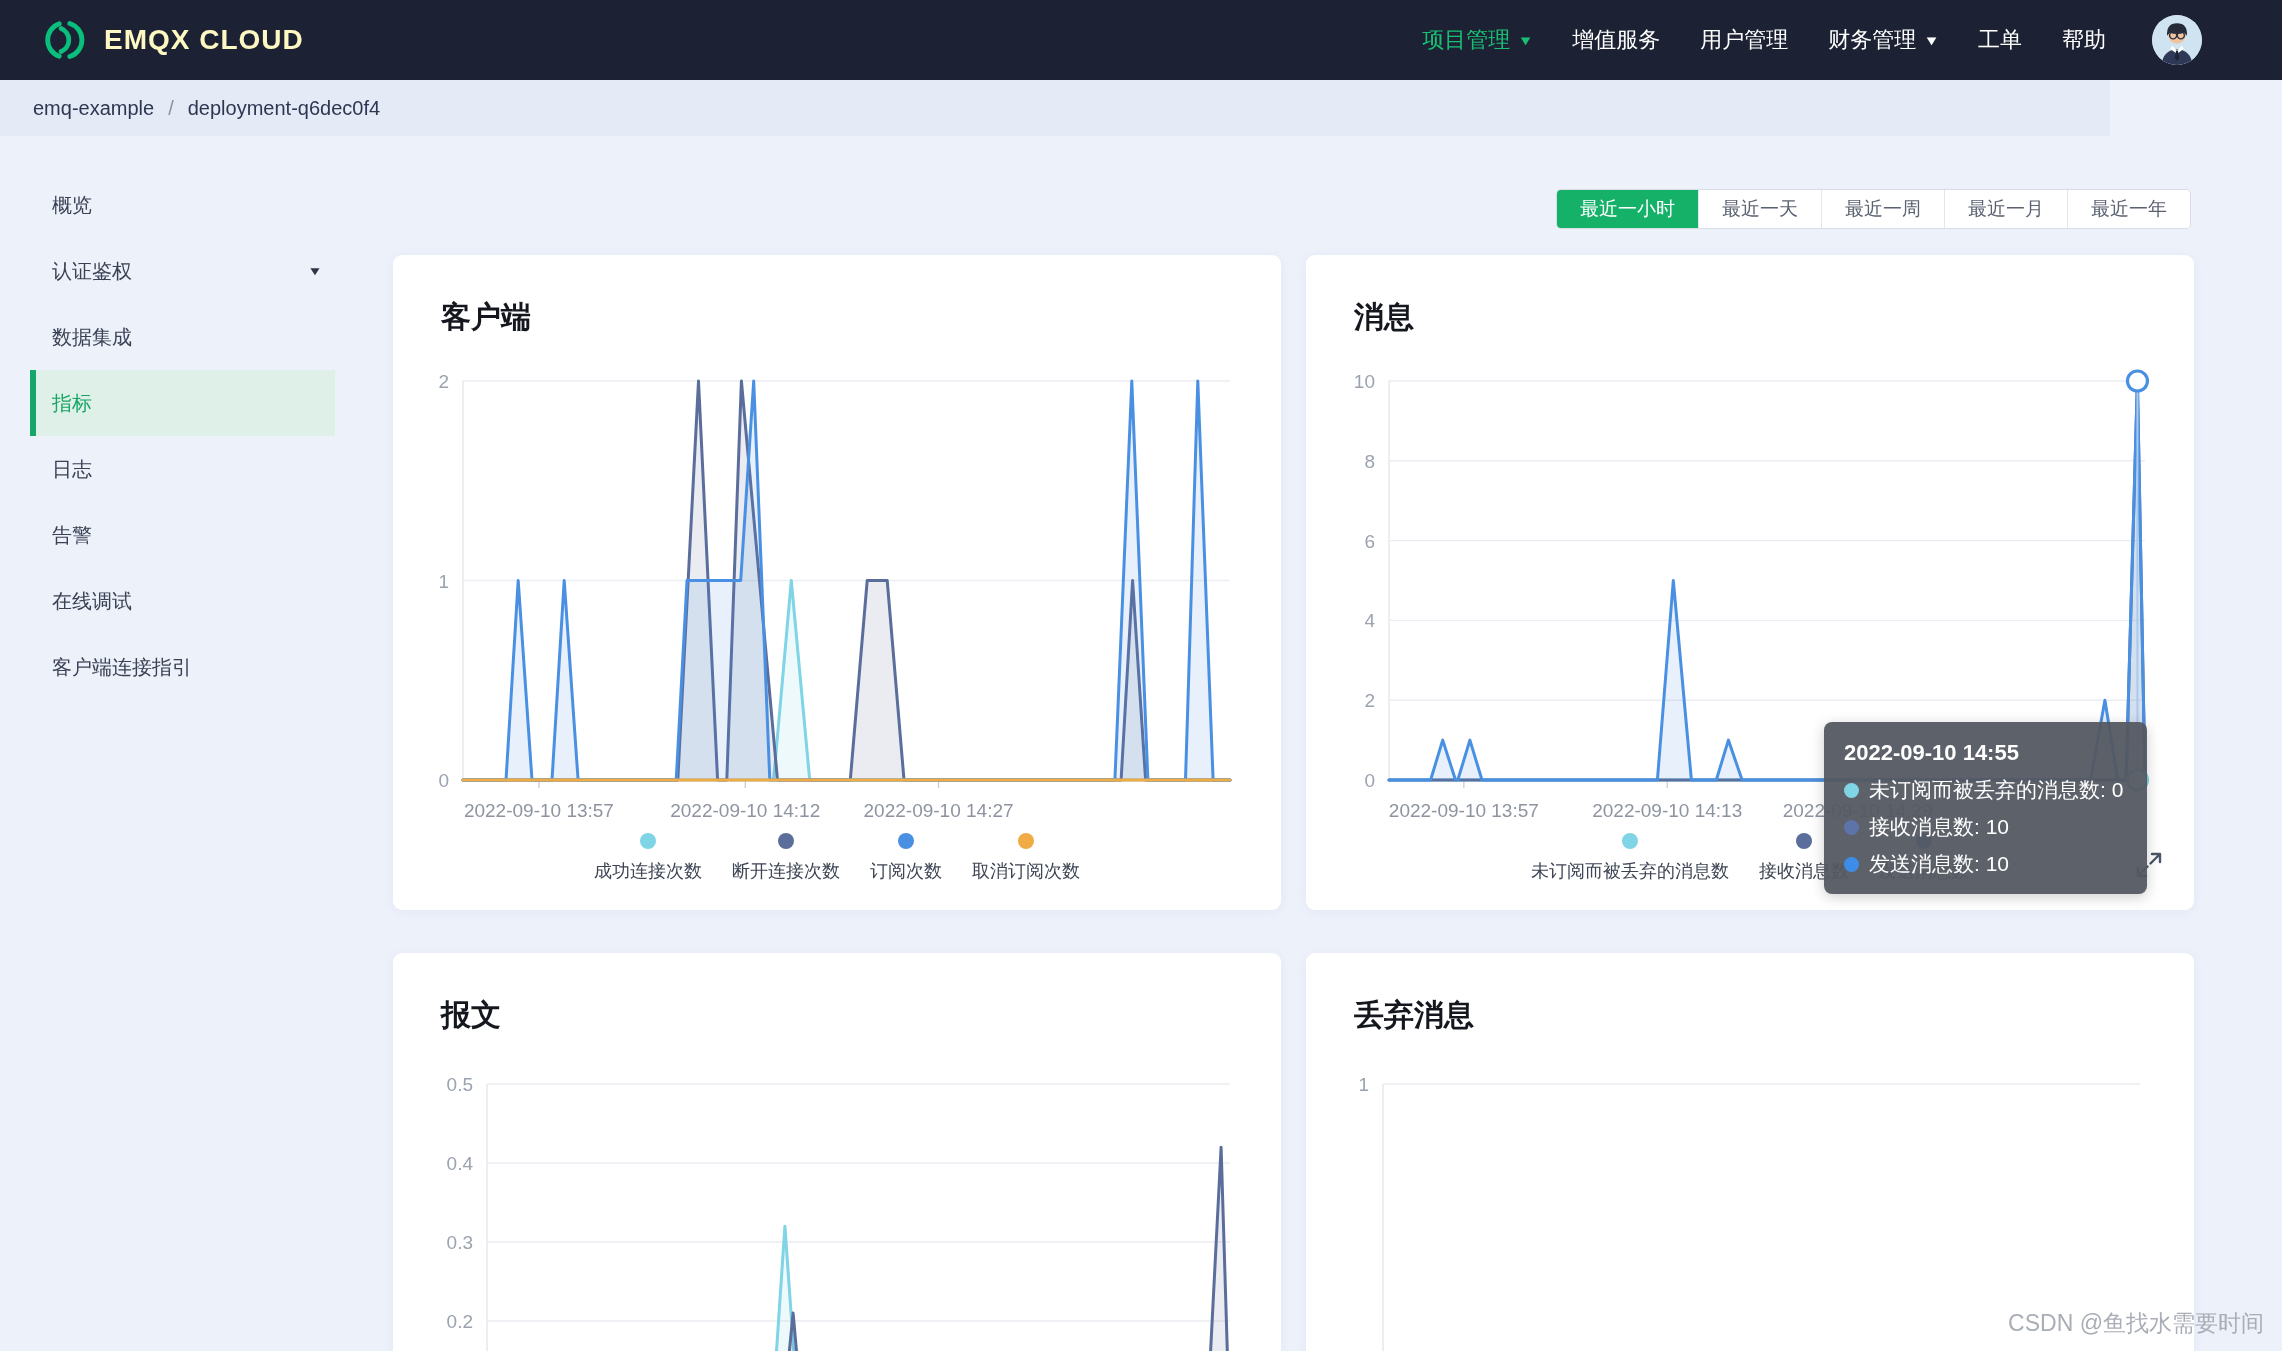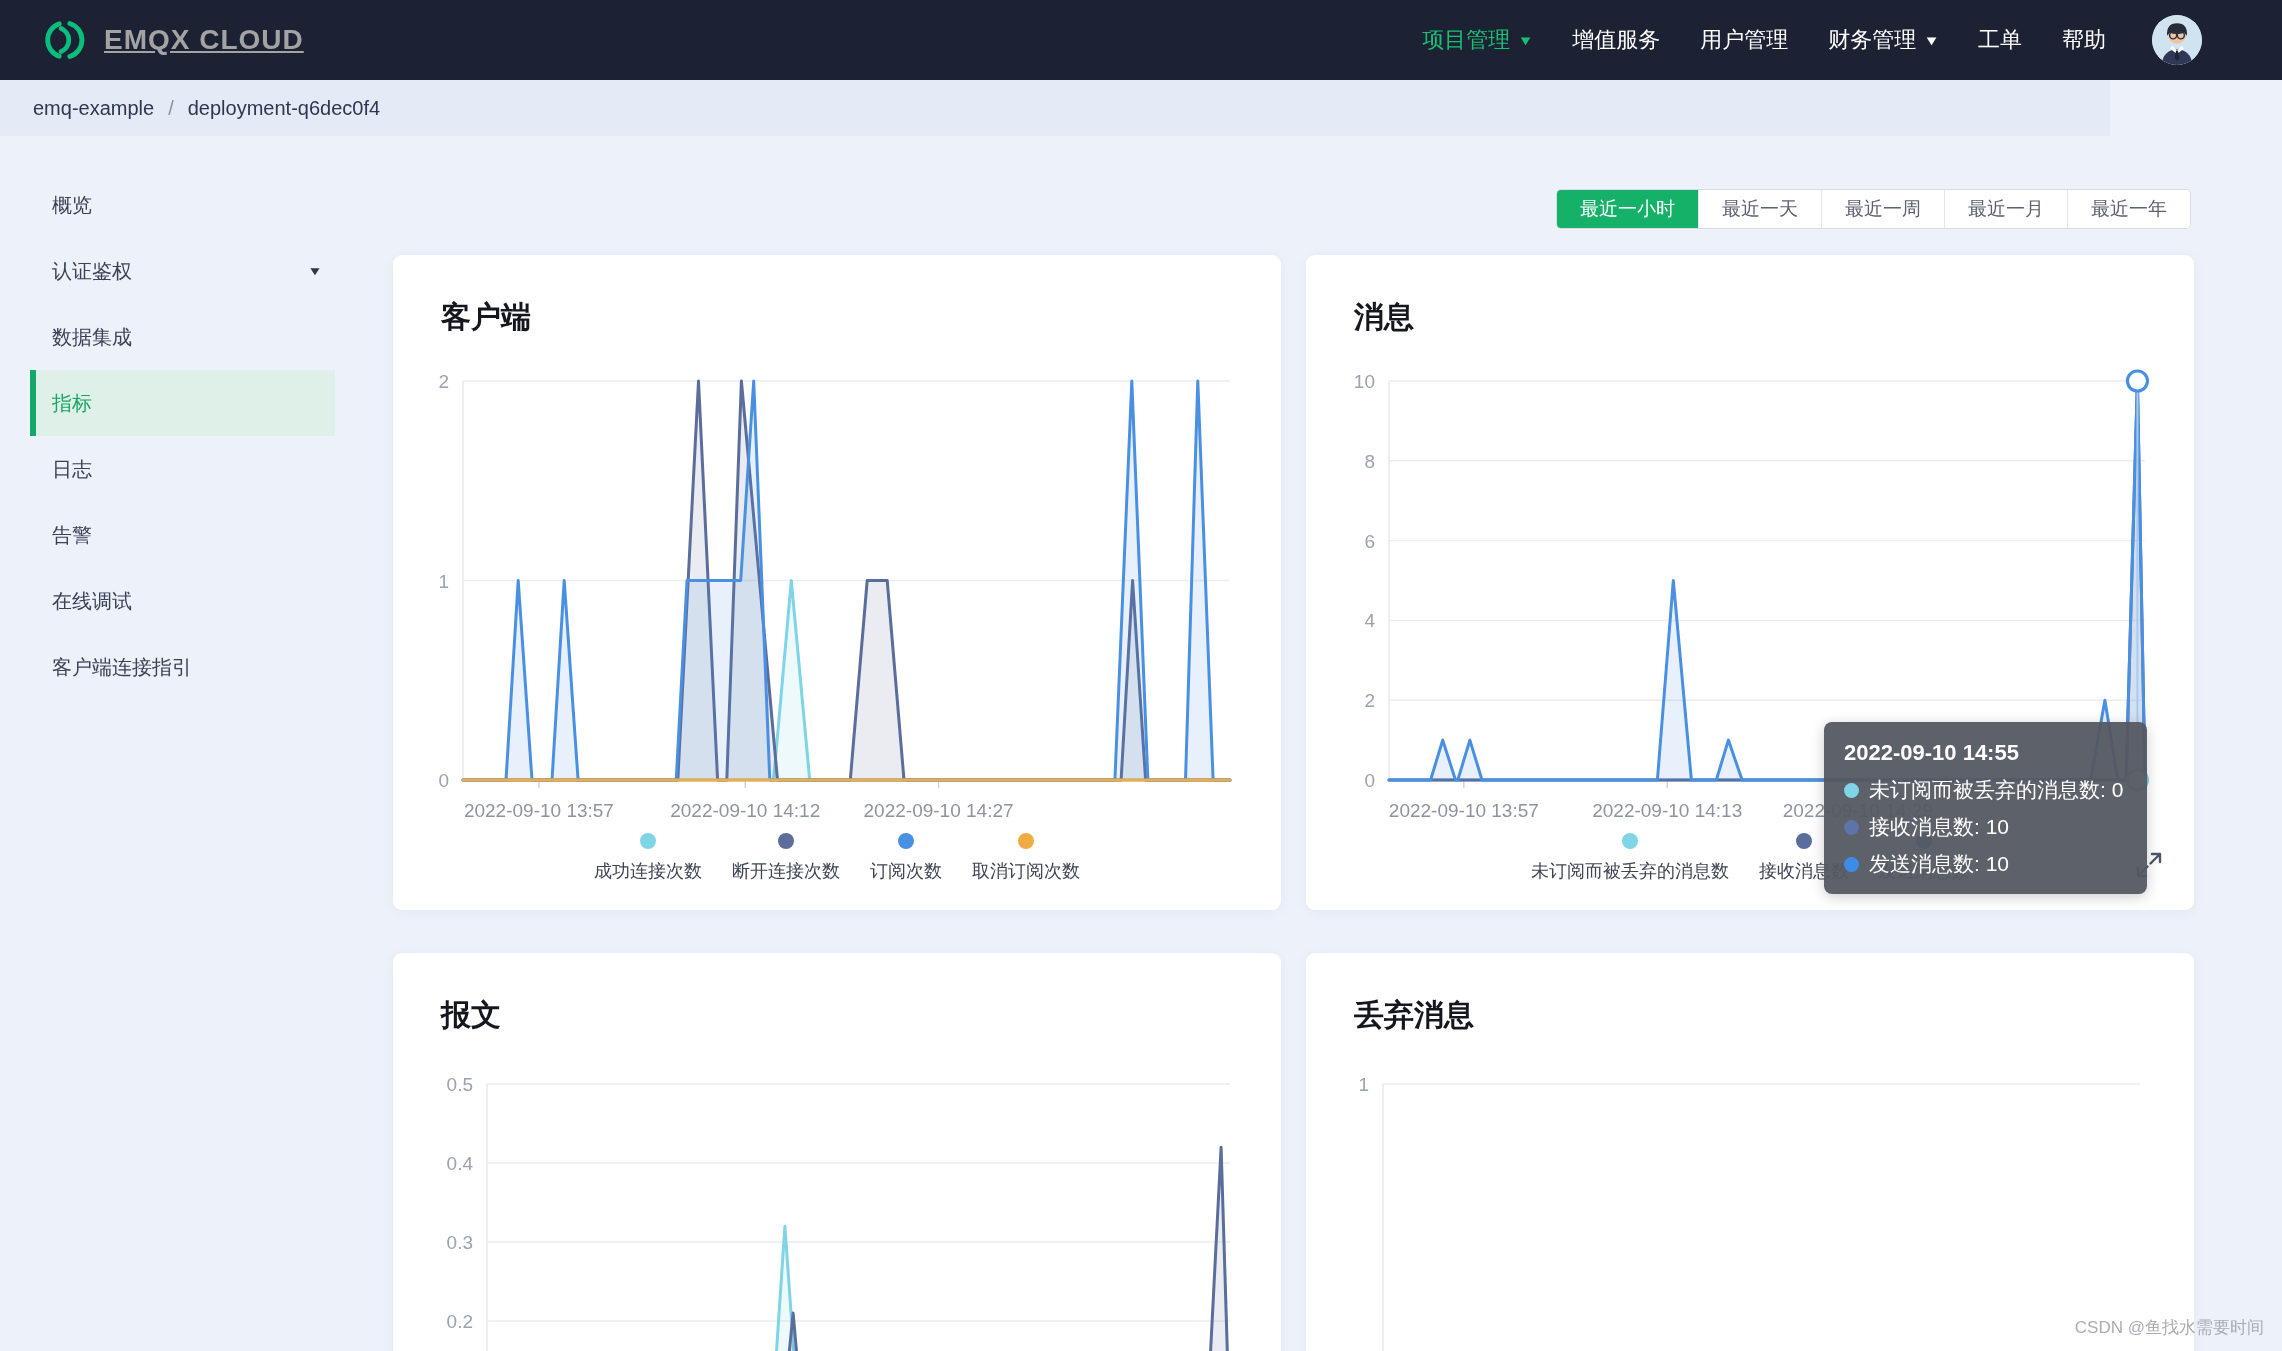--- a/index.html
+++ b/index.html
@@ -7,21 +7,21 @@
   body {
     font-family:"Liberation Sans","DejaVu Sans",sans-serif;
     background:#edf1fa; position:relative; color:#333;
   }
   
   .navbar {
     position:absolute; left:0; top:0; width:2282px; height:80px;
     background:#1c2234; display:flex; align-items:center; z-index:30;
   }
   .brand { display:flex; align-items:center; gap:16px; margin-left:42px; cursor:pointer; }
-  .brand-text { color:#a3a3a3; font-size:28px; font-weight:700; letter-spacing:1px;text-decoration:underline; }
+  .brand-text { color:#fef9c3; font-size:28px; font-weight:700; letter-spacing:1px; }
   .nav-items { margin-left:auto; display:flex; align-items:center; gap:40px; margin-right:46px; }
   .nav-item { color:#fff; font-size:22px; cursor:pointer; display:flex; align-items:center; gap:9px; white-space:nowrap; }
   .nav-item.active { color:#19c074; }
   .caret { font-size:13px; transform:scaleX(1.25); display:inline-block; }
   .avatar { width:50px; height:50px; border-radius:50%; background:#cfe4f0; overflow:hidden; cursor:pointer; flex:none; }
   
   .breadcrumb {
     position:absolute; left:0; top:80px; width:2110px; height:56px;
     background:#e5eaf7; display:flex; align-items:center; padding-left:33px;
     font-size:20px; color:#2e3750; z-index:20;
@@ -64,21 +64,21 @@
   
   .tooltip {
     position:absolute; left:1824px; top:722px; z-index:40;
     background:rgba(84,88,97,.95); border-radius:8px; padding:18px 24px 16px 20px;
     color:#fff; white-space:nowrap; box-shadow:0 3px 14px rgba(0,0,0,.2);
   }
   .tooltip-title { font-size:22px; font-weight:700; margin-bottom:10px; }
   .tooltip-row { display:flex; align-items:center; gap:10px; font-size:21px; margin-top:9px; }
   .tooltip-dot { width:15px; height:15px; border-radius:50%; flex:none; }
   
-  .watermark { position:absolute; right:18px; bottom:12px; font-size:17px; color:#a9adb6; z-index:50;margin-top:16px; }
+  .watermark { position:absolute; right:18px; bottom:12px; font-size:23px; color:#a9adb6; z-index:50;margin-top:16px; }
 </style>
 </head>
 <body>
 
 <header class="navbar">
   <div class="brand">
     <svg width="46" height="46" viewBox="0 0 48 48">
       <g fill="none" stroke="#0abf7e" stroke-width="5" stroke-linecap="round">
         <path d="M18 7 A18 18 0 0 0 18 41"></path>
         <path d="M20 12 A13 13 0 0 1 20 36"></path>

